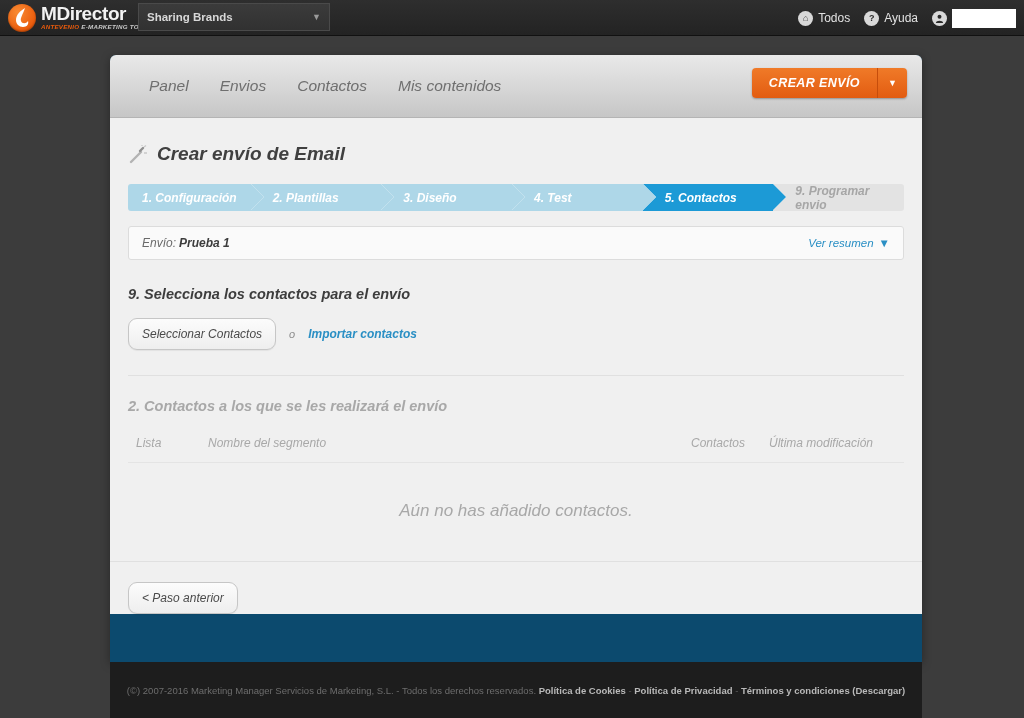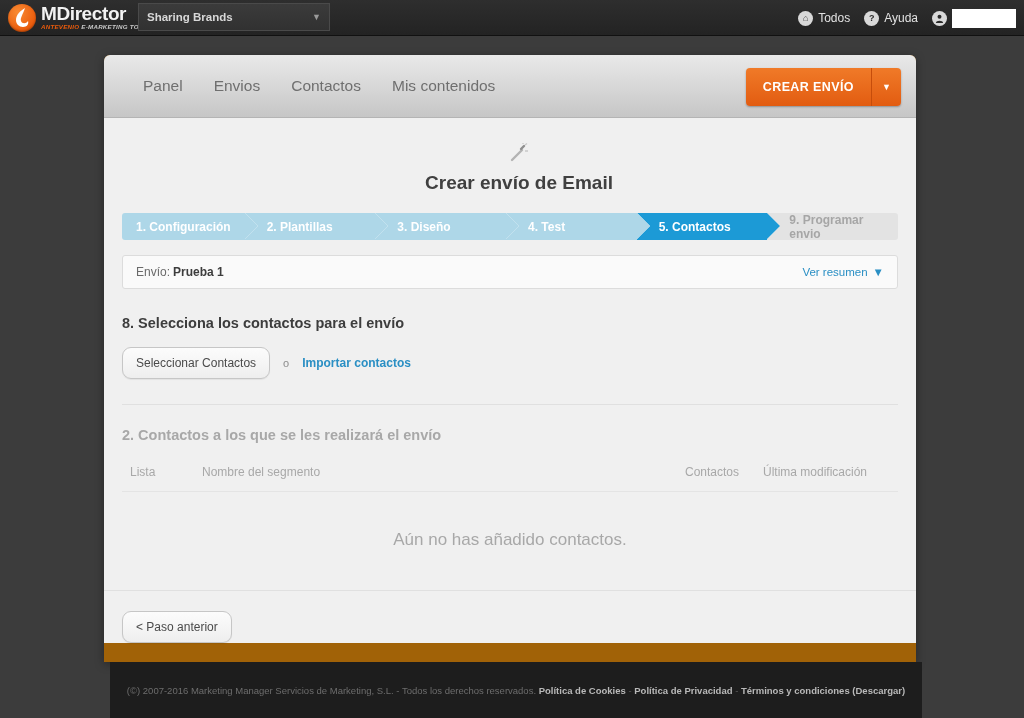--- a/index.html
+++ b/index.html
@@ -66,62 +66,62 @@
     display: flex; align-items: center; justify-content: center;
     font-size: 9px; font-weight: bold; line-height: 1;
   }
   .user-box {
     width: 64px; height: 19px; background: #fff;
     border: 1px solid #fff;
   }
 
   
   .panel {
-    position: absolute; left: 104px; top: 55px;
+    position: absolute; left: 110px; top: 55px;
     width: 812px; height: 607px;
-    background: #a16207;
+    background: #0c4a6e;
     border-radius: 6px 6px 0 0;
     box-shadow: 0 2px 10px rgba(0,0,0,.35);
     overflow: hidden;
+    font-style: italic;
   }
   .navbar {
     height: 63px; width: 100%;
     background: linear-gradient(#e9e9e9 0%, #d6d6d6 55%, #c6c6c6 100%);
     border-bottom: 1px solid #b4b4b4;
     display: flex; align-items: center; padding: 0 14px;
     position: relative;
   }
   .navlinks { display: flex; align-items: center; gap: 31px; margin-left: 25px; }
   .navlink { font-size: 15.5px; color: #6f6f6f; }
   .cta-wrap {
     position: absolute; right: 15px; top: 13px;
-    display: flex; height: 38px;
+    display: flex; height: 30px;
     border-radius: 4px; overflow: hidden;
     box-shadow: 0 1px 2px rgba(0,0,0,.3);
   }
   .cta-main {
     background: linear-gradient(#f07a28, #e25c11);
     color: #fff; font-size: 12.5px; font-weight: bold;
     letter-spacing: .4px;
     display: flex; align-items: center; justify-content: center;
     padding: 0 17px; border-right: 1px solid #c64d0b;
   }
   .cta-arrow {
     background: linear-gradient(#f07a28, #e25c11);
     color: #fff; width: 29px;
     display: flex; align-items: center; justify-content: center;
     font-size: 9px;
   }
 
   
   .content { padding: 0 0 0 0; background: #f0f0f0; }
   .title-row {
-    display: flex; align-items: center; gap: 9px;
+    display: flex; align-items: flex-end; gap: 9px;
     padding: 25px 0 0 18px;
-    flex-direction: column;
   }
   .wand-ico { width: 20px; height: 20px; }
   .page-title { font-size: 19px; font-weight: bold; color: #404040; }
 
   .steps {
     display: flex; margin: 19px 18px 0 18px;
     height: 27px; font-size: 12px; font-weight: bold;
   }
   .step {
     position: relative; flex: 1;
@@ -319,21 +319,21 @@
       <div class="summary-bar">
         <span>Envío:</span>
         <b>Prueba 1</b>
         <span class="summary-right">
           <span>Ver resumen</span>
           <span>▼</span>
         </span>
       </div>
 
       <div class="section">
-        <div class="sec-title">8. Selecciona los contactos para el envío</div>
+        <div class="sec-title">9. Selecciona los contactos para el envío</div>
         <div class="btnrow">
           <div class="btn-gray">Seleccionar Contactos</div>
           <span class="sep-o">o</span>
           <span class="link-blue">Importar contactos</span>
         </div>
         <div class="divider"></div>
       </div>
 
       <div class="section" style="padding-top:22px;">
         <div class="sec-title muted">2. Contactos a los que se les realizará el envío</div>

